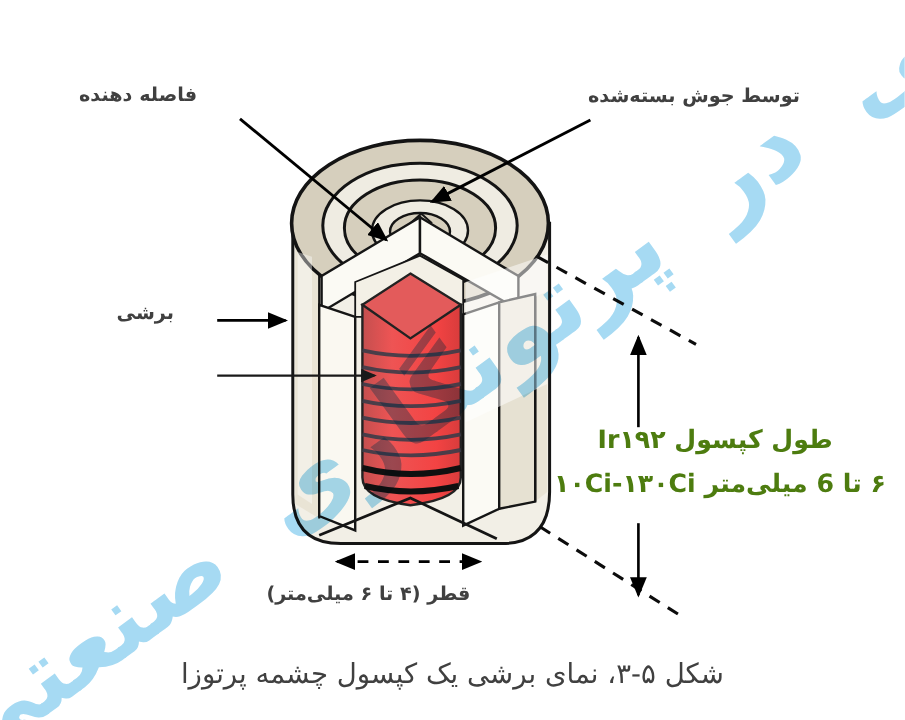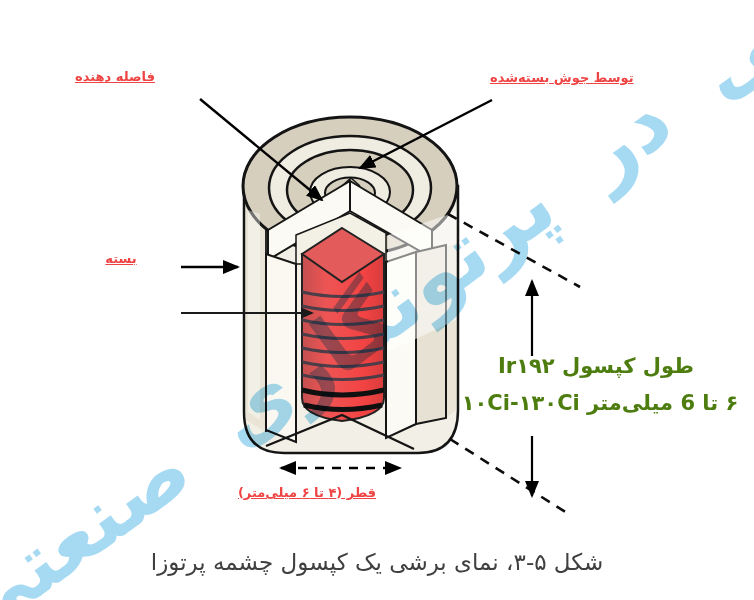--- a/index.html
+++ b/index.html
@@ -1,22 +1,22 @@
 <!DOCTYPE html>
 <html lang="fa"><head>
 <meta charset="utf-8">
 <style>
   html,body{margin:0;padding:0;background:#ffffff;}
   #stage{
     position:relative;width:754px;height:600px;background:#ffffff;
     overflow:hidden;font-family:"DejaVu Sans",sans-serif;
   }
   .lbl{
-    position:absolute;font-weight:bold;font-size:13px;color:#ef4444;
-    direction:rtl;line-height:1.15;white-space:nowrap;text-decoration:underline;
+    position:absolute;font-weight:bold;font-size:16px;color:#404040;
+    direction:rtl;line-height:1.15;white-space:nowrap;
   }
   .lbl.center{text-align:center;}
   #length-block{
     position:absolute;left:440px;top:354px;width:312px;text-align:center;
     direction:rtl;color:#4d7c0f;font-weight:bold;font-size:21px;
   }
   #length-block .row2{margin-top:13px;}
   #length-block .ltr-run{direction:ltr;unicode-bidi:embed;display:inline-block;margin-left:8px;}
   #caption{
     position:absolute;left:0;right:0;top:549px;text-align:center;
@@ -115,21 +115,21 @@
     </g>
     <line x1="281" y1="468" x2="400" y2="468" stroke="#000" stroke-width="2.4" stroke-dasharray="9 8" marker-start="url(#ah)" marker-end="url(#ah)"></line>
   </svg>
 
   <div id="watermark">ایمنی در پرتونگاری صنعتی</div>
 
   <div class="lbl center" style="left:40px;top:70px;width:150px;">فاصله دهنده</div>
 
   <div class="lbl" style="left:490px;top:71px;">توسط جوش بسته‌شده</div>
 
-  <div class="lbl center" style="left:66px;top:252px;width:110px;">بسته</div>
+  <div class="lbl center" style="left:66px;top:252px;width:110px;">برشی</div>
 
 
   <div id="length-block">
     <div class="row1">طول کپسول Ir۱۹۲</div>
     <div class="row2">
       <span>۶ تا 6 میلی‌متر</span>
       <span class="ltr-run">۱۰Ci-۱۳۰Ci</span>
     </div>
   </div>
 

